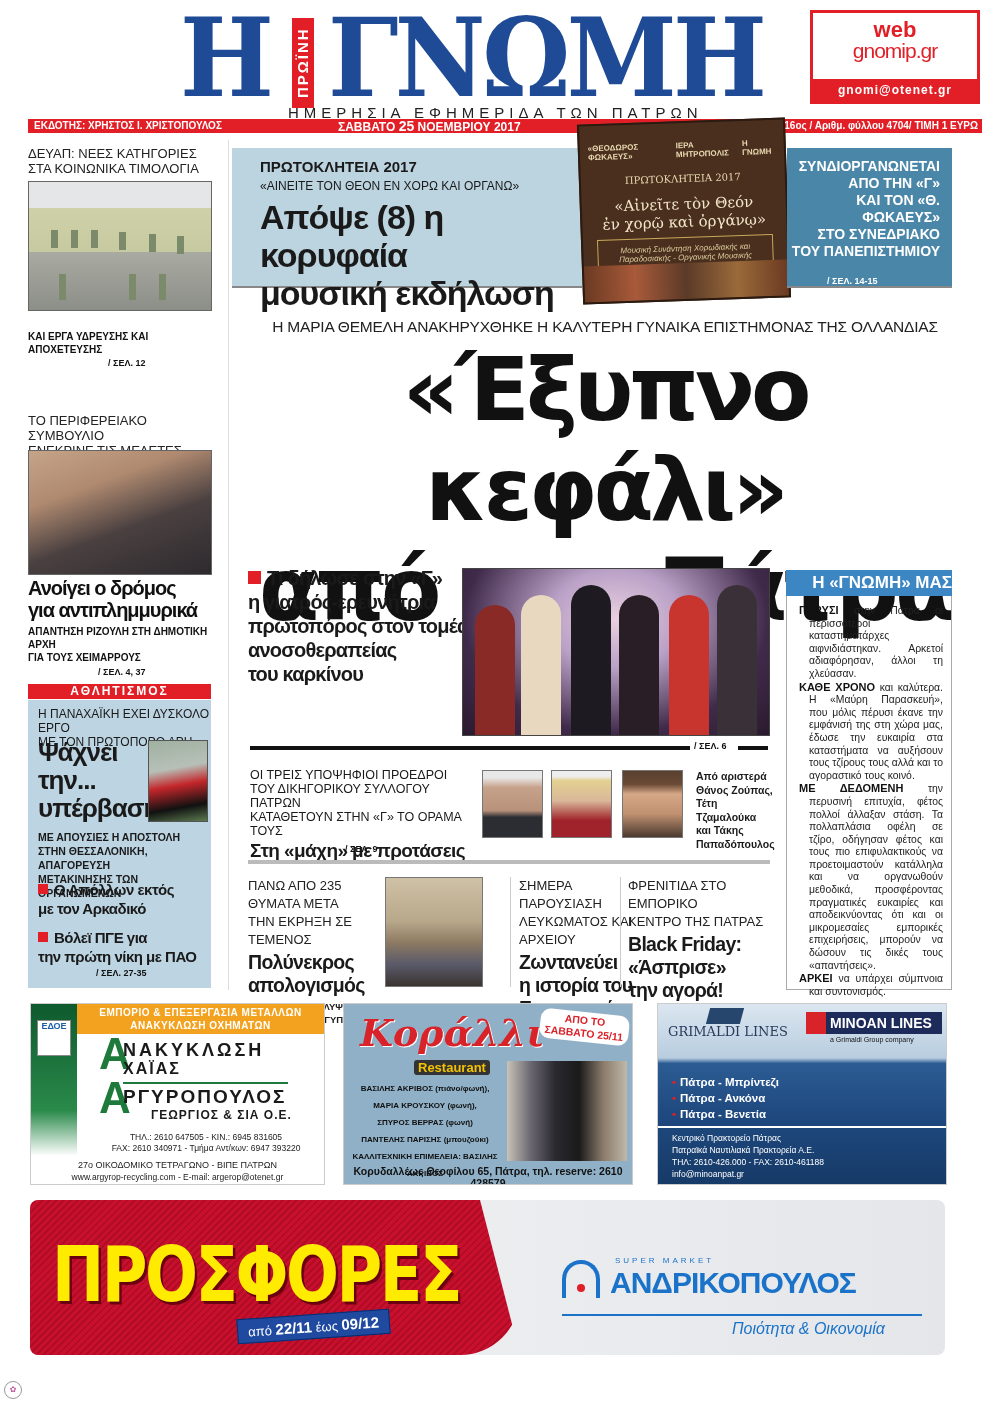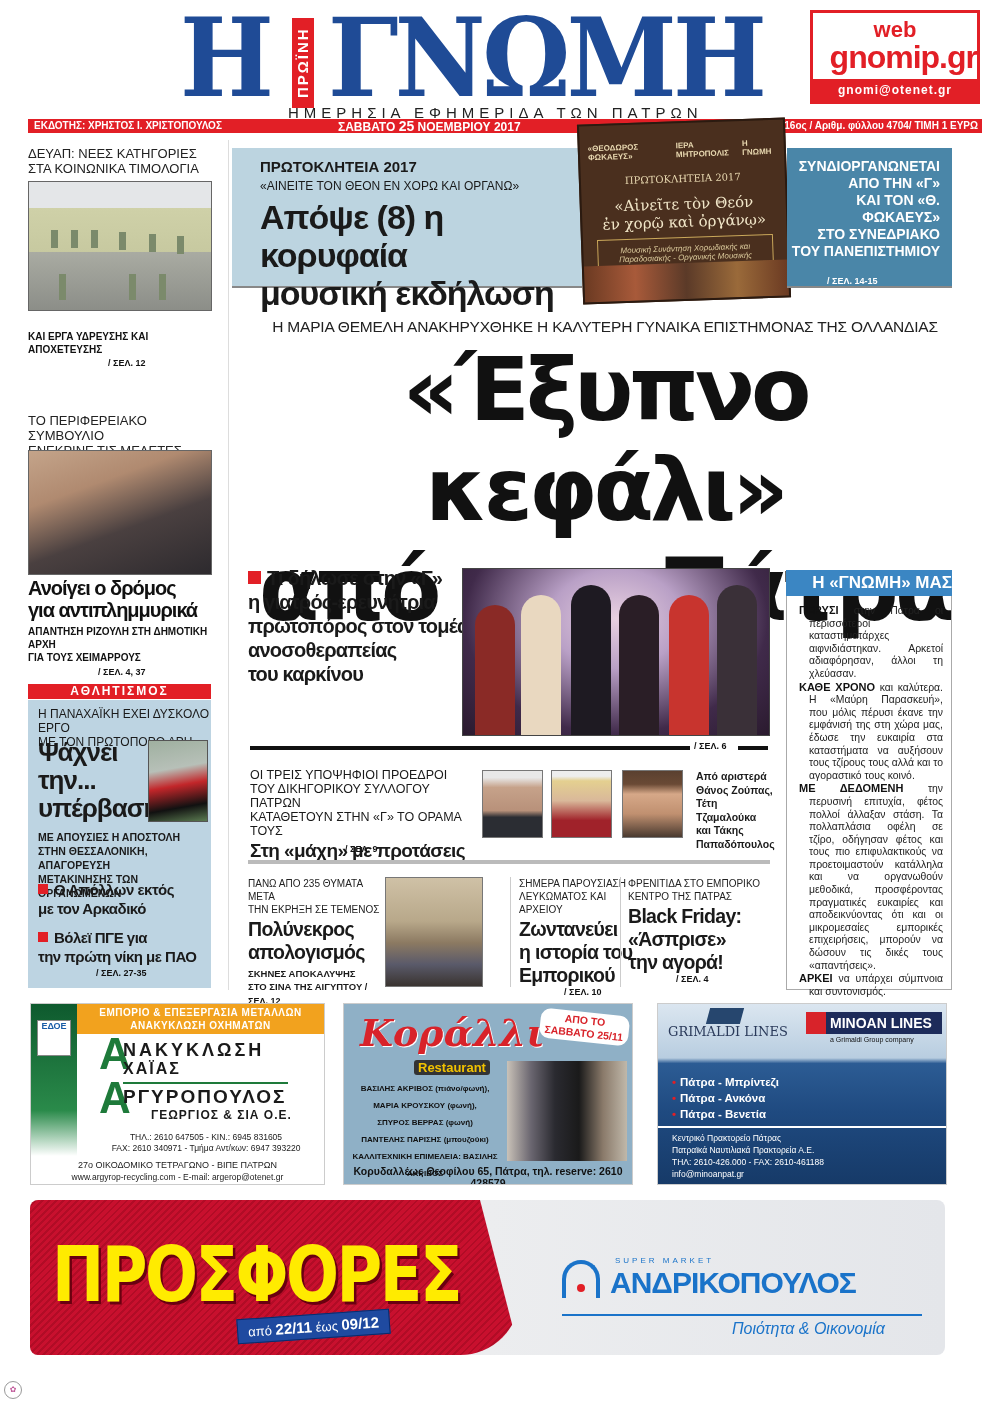--- a/index.html
+++ b/index.html
@@ -10,21 +10,21 @@
 
 
 #masthead{left:180px;top:8px;width:610px;height:112px}
 .logo-big{position:absolute;top:0;font-family:"DejaVu Serif","Liberation Serif",serif;font-weight:900;color:#1f4b96;font-size:108px;line-height:100px;letter-spacing:-4px;transform:scaleX(0.92);transform-origin:left top}
 .logo-h{left:0}
 .logo-rest{left:148px}
 .logo-proini{position:absolute;left:112px;top:10px;width:22px;height:90px;background:#e21f26;color:#fff;font-weight:bold;font-size:15px;writing-mode:vertical-rl;transform:rotate(180deg);text-align:center;letter-spacing:2px;line-height:22px}
 .logo-sub{position:absolute;left:108px;top:96px;font-size:15px;letter-spacing:5px;color:#222}
 #webbox{left:810px;top:10px;width:170px;height:94px;border:3px solid #e21f26;background:#fff}
 #webbox .w1{position:absolute;left:0;right:0;top:4px;text-align:center;color:#e21f26;font-weight:bold;font-size:22px}
-#webbox .w2{position:absolute;left:0;right:0;top:26px;text-align:right;color:#e21f26;font-weight:bold;font-size:32px;letter-spacing:-1px}
+#webbox .w2{position:absolute;left:0;right:0;top:26px;text-align:center;color:#e21f26;font-weight:normal;font-size:21px;letter-spacing:-1px}
 #webbox .w3{position:absolute;left:0;right:0;bottom:0;height:22px;background:#e21f26;color:#fff;font-weight:bold;font-size:12px;text-align:center;line-height:22px;letter-spacing:1px}
 
 #redbar{left:28px;top:119px;width:954px;height:14px;background:#e21f26;color:#fff;font-size:10px;font-weight:bold;line-height:14px}
 #redbar .l{position:absolute;left:6px}
 #redbar .c{position:absolute;left:310px;font-size:12px}
 #redbar .c b{font-size:14px}
 #redbar .r{position:absolute;right:4px}
 
 
 #promo{left:232px;top:148px;width:350px;height:140px;background:#bcd4e0;border-bottom:2px solid #888}
@@ -86,21 +86,21 @@
 #lawyers .h{font-weight:bold;font-size:19px;line-height:22px;margin-top:2px;letter-spacing:-0.6px}
 #lawyers .pg{position:absolute;left:95px;top:76px}
 .face{position:absolute;top:770px;width:61px;height:68px;border:1px solid #777}
 #face1{left:482px;background:linear-gradient(180deg,#e8e8e8 0,#e8e8e8 10%,#c6a28a 25%,#b8917a 60%,#2b2d33 70%)}
 #face2{left:551px;background:linear-gradient(180deg,#eee 0,#eee 8%,#e4d090 15%,#d9b89a 45%,#a0222a 75%)}
 #face3{left:622px;background:linear-gradient(180deg,#5a4030 0,#6a4a35 20%,#d6a888 35%,#c09070 65%,#4a3a30 100%)}
 #lawyers-cap{left:696px;top:770px;font-weight:bold;font-size:10.5px;line-height:13.5px}
 #grey-rule{left:248px;top:860px;width:522px;height:4px;background:#bbb}
 
 .bt{position:absolute;top:877px}
-.bt .k{font-size:10px;line-height:13px;color:#222}
+.bt .k{font-size:13px;line-height:18px;color:#222}
 .bt .h{font-weight:bold;font-size:19.5px;line-height:23px;letter-spacing:-0.7px;margin-top:2px}
 .bt .s{font-weight:bold;font-size:9.5px;line-height:13px;margin-top:3px}
 #bt1{left:248px;width:140px}
 #egypt-img{left:385px;top:877px;width:98px;height:110px;background:linear-gradient(180deg,#cfc1a6 0,#b8a88a 40%,#8c7a62 60%,#5a5a6a 80%,#3a3430 100%);border:1px solid #777}
 #bt2{left:519px;width:130px}
 #bt3{left:628px;width:145px}
 .vdiv{position:absolute;top:877px;width:1px;height:110px;background:#ccc}
 
 
 #opinion-head{left:786px;top:570px;width:166px;height:26px;background:#3b86c3;color:#fff;font-weight:bold;font-size:17px;line-height:26px;text-align:right}

